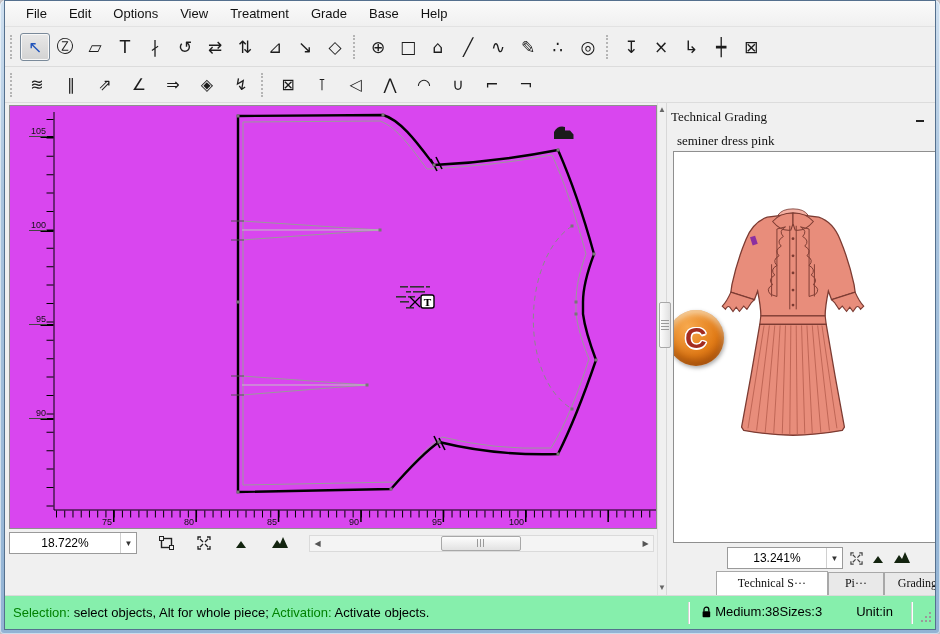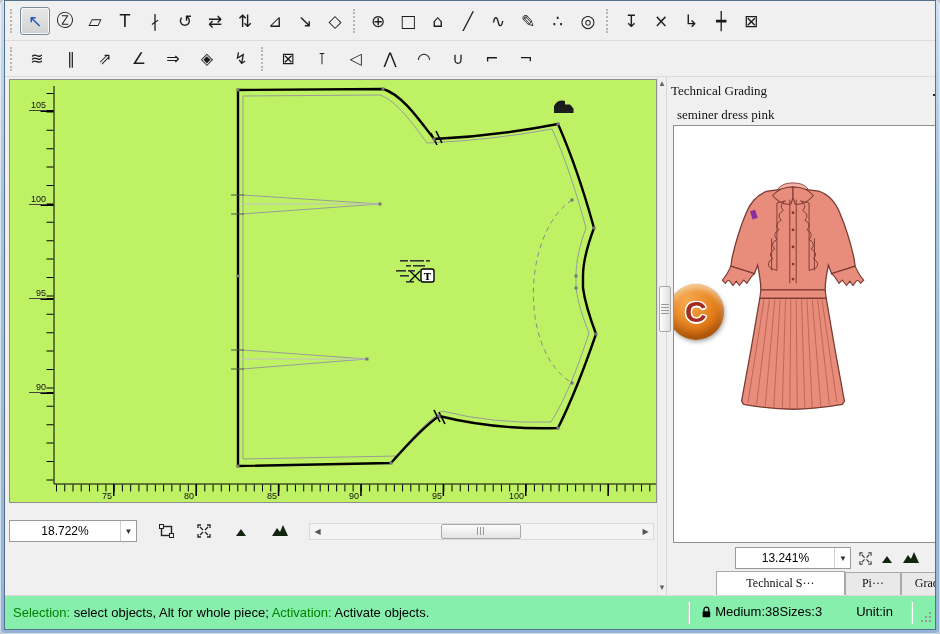--- a/index.html
+++ b/index.html
@@ -35,24 +35,24 @@
   .toolbar.two { height:36px; }
   .tb-grip { width:6px; height:24px; border-left:2px dotted #b5b5b5; margin:0 4px 0 3px; }
   .tbtn { width:30px; height:28px; display:flex; align-items:center; justify-content:center;
     font-size:17px; color:#1c1c1c; font-family:"DejaVu Sans",sans-serif; }
   .toolbar.two .tbtn { width:34px; font-size:16px; }
   .tbtn.active { border:1px solid #7a8a9a; border-radius:3px; background:linear-gradient(#e8e8e8,#d2d2d2); box-shadow:inset 0 0 0 1px #f8f8f8; color:#2255bb; }
 
   
   .workspace { flex:1; display:flex; background:#f0f0f0; overflow:hidden; }
   .canvas-col { width:652px; display:flex; flex-direction:column; padding:2px 0 0 4px; }
-  .canvas-wrap { height:424px; border:1px solid #8f8f8f; background:#bef264; }
+  .canvas-wrap { height:424px; border:1px solid #8f8f8f; background:#d946ef; }
   .canvas-wrap svg { display:block; }
 
-  .canvas-controls { height:24px; margin-top:16px; display:flex; align-items:center; gap:20px; }
+  .canvas-controls { height:24px; margin-top:2px; display:flex; align-items:center; gap:20px; }
   .combo { height:22px; background:#fff; border:1px solid #9a9a9a; display:flex; align-items:center; }
   .combo .val { flex:1; text-align:center; font-size:12px; padding:0 4px; }
   .combo .drop { width:16px; height:100%; display:flex; align-items:center; justify-content:center; font-size:8px; color:#333; border-left:1px solid #d0d0d0; }
   .combo.zoom-main { width:128px; }
   .mini-icon { width:18px; height:18px; display:flex; align-items:center; justify-content:center; }
 
   .hscroll { flex:1; height:17px; display:flex; align-items:center; background:#f4f4f4; border:1px solid #dadada; margin-right:3px; }
   .hscroll .arr { width:15px; text-align:center; font-size:8px; color:#555; }
   .hscroll .track { flex:1; height:100%; position:relative; }
   .hscroll .thumb { position:absolute; left:37%; top:0; width:80px; height:15px; border:1px solid #a8a8a8; border-radius:2px;
@@ -88,38 +88,48 @@
   .badge span { font-size:30px; font-weight:bold; color:#a32c20;
     text-shadow:-1.5px 0 #fff,1.5px 0 #fff,0 -1.5px #fff,0 1.5px #fff,-1px -1px #fff,1px 1px #fff,-1px 1px #fff,1px -1px #fff; }
 
   .panel-zoom { height:26px; display:flex; align-items:center; justify-content:center; gap:5px; padding:2px 4px 2px 0; }
   .combo.zoom-panel { width:116px; }
 
   .panel-tabs { height:24px; display:flex; align-items:flex-end; padding:0 6px 0 2px; }
   .ptab { font-family:"Liberation Serif",serif; font-size:12px; color:#111; text-align:center; padding:3px 6px 4px 6px;
     border:1px solid #a8a8a8; border-bottom:none; background:#e9e9e9; }
   .ptab.active { background:#fff; position:relative; z-index:2; padding-top:4px; }
-  .ptab.t1 { width:129px;margin-left:43px; } .ptab.t2 { width:56px; } .ptab.t3 { width:82px; }
+  .ptab.t1 { width:112px;margin-left:43px; } .ptab.t2 { width:56px; } .ptab.t3 { width:82px; }
 
   
   .statusbar { height:34px; background:#86efac; border-top:1px solid #dadada; display:flex; align-items:center; font-size:13px; }
   .status-left { flex:1; padding-left:8px; white-space:nowrap; }
   .status-green { color:#008200; }
   .status-sep { width:1px; height:22px; background:#d2d2d2; box-shadow:1px 0 0 #fff; margin:0 8px; }
   .status-right { display:flex; align-items:flex-start; padding-right:10px; }
   .grip-corner { align-self:flex-end; margin:0 2px 2px 0; }
 </style>
 </head>
 <body>
 
 <div class="window">
 
 
   <div class="client">
 
+    <div class="menubar">
+      <span class="menu-item">File</span>
+      <span class="menu-item">Edit</span>
+      <span class="menu-item">Options</span>
+      <span class="menu-item">View</span>
+      <span class="menu-item">Treatment</span>
+      <span class="menu-item">Grade</span>
+      <span class="menu-item">Base</span>
+      <span class="menu-item">Help</span>
+    </div>
 
     <div class="toolbar one">
       <span class="tb-grip"></span>
       <span class="tbtn active">↖</span>
       <span class="tbtn">Ⓩ</span>
       <span class="tbtn">▱</span>
       <span class="tbtn">T</span>
       <span class="tbtn">∤</span>
       <span class="tbtn">↺</span>
       <span class="tbtn">⇄</span>

